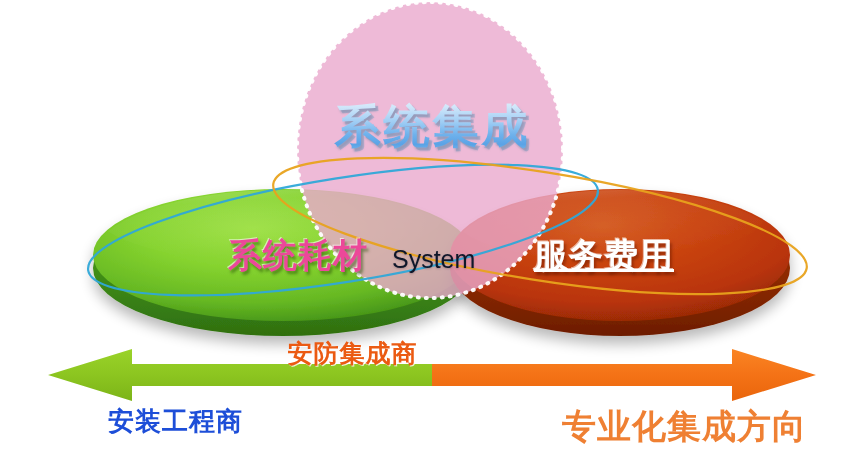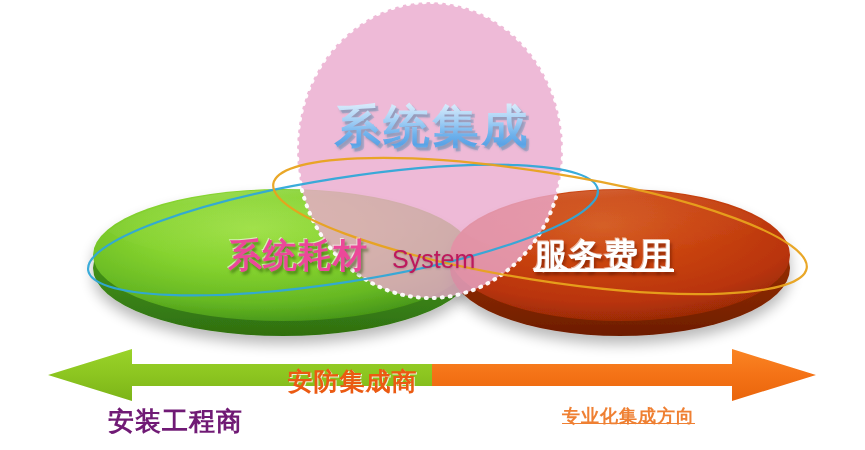--- a/index.html
+++ b/index.html
@@ -78,48 +78,46 @@
     color: #ffffff;
     text-shadow: 2px 3px 3px rgba(110,25,0,.55),
                  -1px -1px 0 rgba(255,255,255,.6);
     text-decoration: underline;
   }
   
   #label-system {
     left: 392px; top: 245px;
     font-size: 25px;
     font-weight: normal;
-    color: #be185d;
+    color: #0f172a;
     letter-spacing: 0px;
     text-shadow: 0 1px 2px rgba(90,70,80,.35);
   }
   
   #label-integrator {
     left: 0; top: 337px;
     width: 705px;
     text-align: center;
     font-size: 25px;
     color: #eb5a12;
     text-shadow: 1px 1px 0 rgba(255,255,255,.8);
-    margin-top: 28px;
   }
   
   #label-installer {
     left: 108px; top: 404px;
     font-size: 26px;
-    color: #701a75;
+    color: #1d4ed8;
     text-shadow: 1px 1px 0 rgba(255,255,255,.7);
   }
   
   #label-direction {
     left: 562px; top: 404px;
-    font-size: 18px;
+    font-size: 34px;
     color: #ef8033;
     text-shadow: 1px 1px 0 rgba(255,255,255,.7);
-    text-decoration: underline;
   }
 </style>
 </head>
 <body>
 
 <div id="stage">
 
   <svg class="layer" viewBox="0 0 865 450">
     <defs>
 

